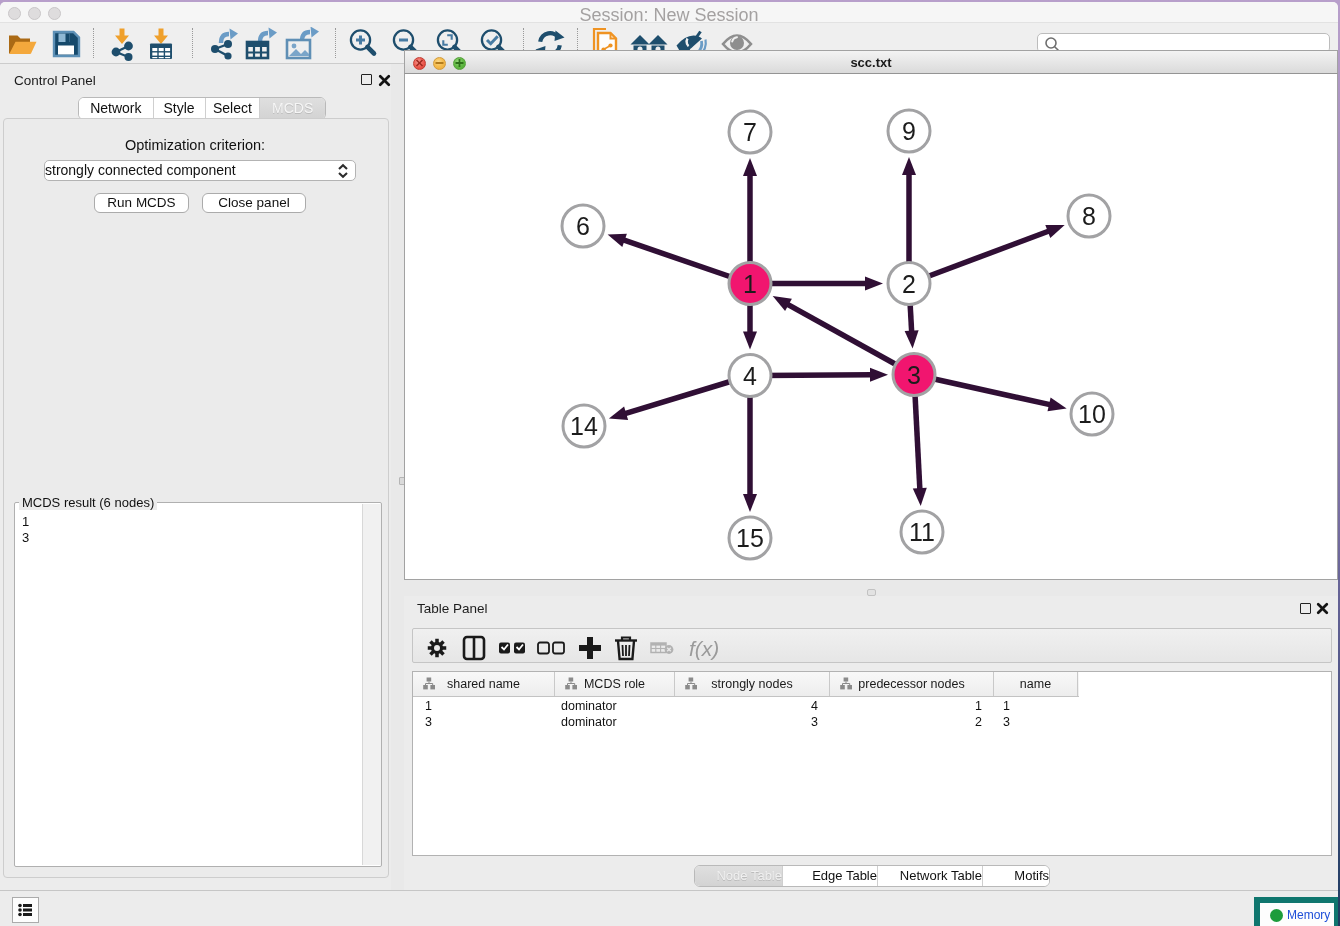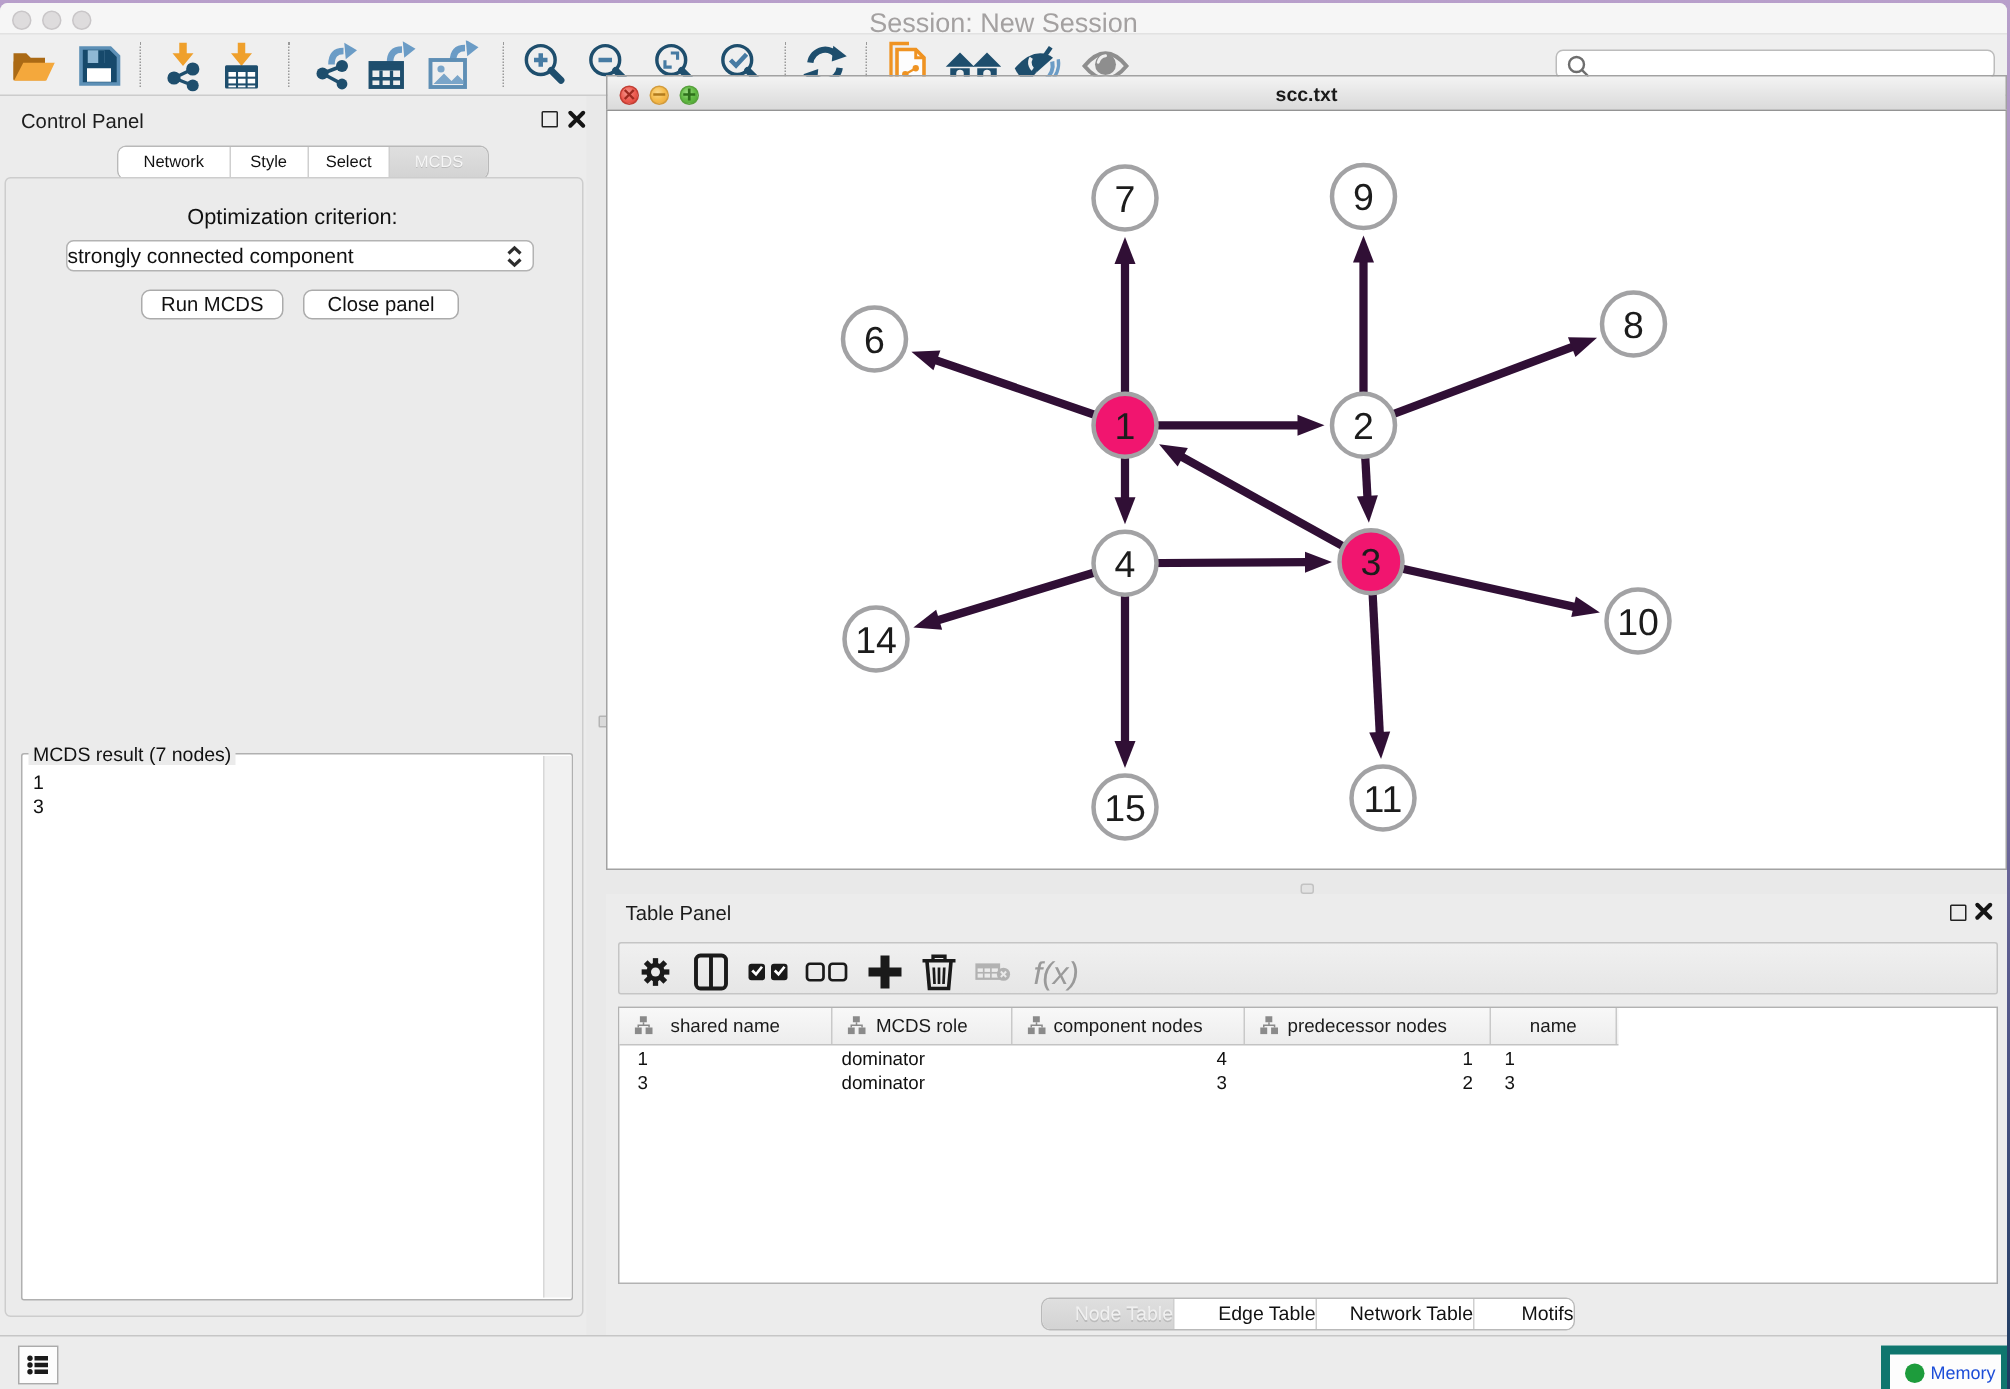--- a/index.html
+++ b/index.html
@@ -17,21 +17,21 @@
 
 #toolbar{left:0;top:20px;width:1338px;height:40px;background:#efefef;border-top:1px solid #e2e2e2;border-bottom:1px solid #cccccc;}
 .tbi{position:absolute;top:4px;}
 .tsep{position:absolute;top:5px;height:30px;border-left:1px dotted #9a9a9a;width:0;}
 #searchbox{left:1037px;top:10px;width:291px;height:18px;background:#fff;border:1px solid #bcbcbc;border-radius:5px;}
 
 #cpanel{left:0;top:62px;width:391px;height:826px;background:#ececec;}
 .paneltitle{font-size:13.5px;color:#1c1c1c;}
 .winbtn-sq{width:9px;height:9px;border:1.5px solid #222;border-radius:1px;}
 .tabstrip{position:absolute;display:flex;height:21px;border:1px solid #b9b9b9;border-radius:6px;overflow:hidden;background:#fff;}
-.tab{font-size:11px;color:#111;text-align:center;line-height:21px;background:#fff;border-left:1px solid #cfcfcf;}
+.tab{font-size:14px;color:#111;text-align:center;line-height:21px;background:#fff;border-left:1px solid #cfcfcf;}
 .tab:first-child{border-left:none;}
 .tab.sel{background:linear-gradient(#dfdfdf,#d3d3d3);color:#f6f6f6;text-shadow:0 1px 0 #bbb;}
 #cpcard{left:3px;top:54px;width:384px;height:758px;background:#ebebeb;border:1px solid #cdcdcd;border-radius:4px;}
 #optlabel{left:0;top:73px;width:390px;text-align:center;font-size:14.5px;color:#111;}
 #combo{left:44px;top:96px;width:310px;height:19px;background:#fff;border:1px solid #b3b3b3;border-radius:5px;font-size:14px;color:#111;line-height:19px;}
 .btn{position:absolute;height:18px;background:#fff;border:1px solid #ababab;border-radius:6px;
  font-size:13.5px;color:#111;text-align:center;line-height:18px;}
 #groupbox{left:14px;top:438px;width:366px;height:363px;border:1px solid #b0b0b0;border-radius:2px;background:#fff;}
 #grouplegend{left:19px;top:431px;background:#ebebeb;font-size:13px;color:#111;padding:0 3px;}
 #mcdstext{left:22px;top:450px;font-size:13px;color:#111;line-height:16px;}
@@ -244,21 +244,21 @@
     <div id="optlabel" class="abs">Optimization criterion:</div>
     <div id="combo" class="abs"><span style="">strongly connected component</span><svg width="14" height="16" viewBox="0 0 14 16" style="position:absolute;right:5px;top:2px;">
 <g fill="none" stroke="#2d2d2d" stroke-width="2.1">
             <path d="M3 6 L7 2.2 L11 6"></path>
             <path d="M3 10 L7 13.8 L11 10"></path>
           </g>
         </svg></div>
     <div class="btn" style="left:94px;top:129px;width:93px;">Run MCDS</div>
     <div class="btn" style="left:202px;top:129px;width:102px;">Close panel</div>
     <div id="groupbox" class="abs"></div>
-    <div id="grouplegend" class="abs">MCDS result (7 nodes)</div>
+    <div id="grouplegend" class="abs">MCDS result (6 nodes)</div>
     <div id="mcdstext" class="abs">1<br>3</div>
     <div id="mcdsscroll" class="abs"></div>
   </div>
   <div class="splitter-h abs"></div>
   <div id="netwin" class="abs">
     <div id="nettitle" class="abs">
       <div class="tl" style="left:8px;background:radial-gradient(circle at 40% 35%,#f49b92,#ee6156 45%,#d8382c);border:1px solid #c23e34;"></div>
       <div class="tl" style="left:28px;background:radial-gradient(circle at 40% 35%,#fbd98c,#f6be4f 45%,#e9a433);border:1px solid #d29b3b;"></div>
       <div class="tl" style="left:48px;background:radial-gradient(circle at 40% 35%,#9ede85,#65bc47 45%,#4aa42e);border:1px solid #57a13c;"></div>
       <svg width="80" height="24" viewBox="0 0 80 24" style="position:absolute;left:0;top:0;">
@@ -448,21 +448,21 @@
             <svg width="13" height="13" viewBox="0 0 13 13" style="position:absolute;left:10px;top:5px;">
               <g fill="#8a8a8a">
                 <rect x="3.6" y="0.5" width="4.6" height="4"></rect>
                 <rect x="0.2" y="8" width="4.6" height="4.4"></rect>
                 <rect x="7.4" y="8" width="4.6" height="4.4"></rect>
               </g>
               <g stroke="#8a8a8a" stroke-width="1" fill="none">
                 <path d="M6 4.5 v2 M2.5 8 v-1.5 h7.2 V8"></path>
               </g>
             </svg>
-            <div class="thlabel abs">component nodes</div>
+            <div class="thlabel abs">strongly nodes</div>
           </div>
       <div class="thcol" style="left:417px;width:163px;">
             <svg width="13" height="13" viewBox="0 0 13 13" style="position:absolute;left:10px;top:5px;">
               <g fill="#8a8a8a">
                 <rect x="3.6" y="0.5" width="4.6" height="4"></rect>
                 <rect x="0.2" y="8" width="4.6" height="4.4"></rect>
                 <rect x="7.4" y="8" width="4.6" height="4.4"></rect>
               </g>
               <g stroke="#8a8a8a" stroke-width="1" fill="none">
                 <path d="M6 4.5 v2 M2.5 8 v-1.5 h7.2 V8"></path>

